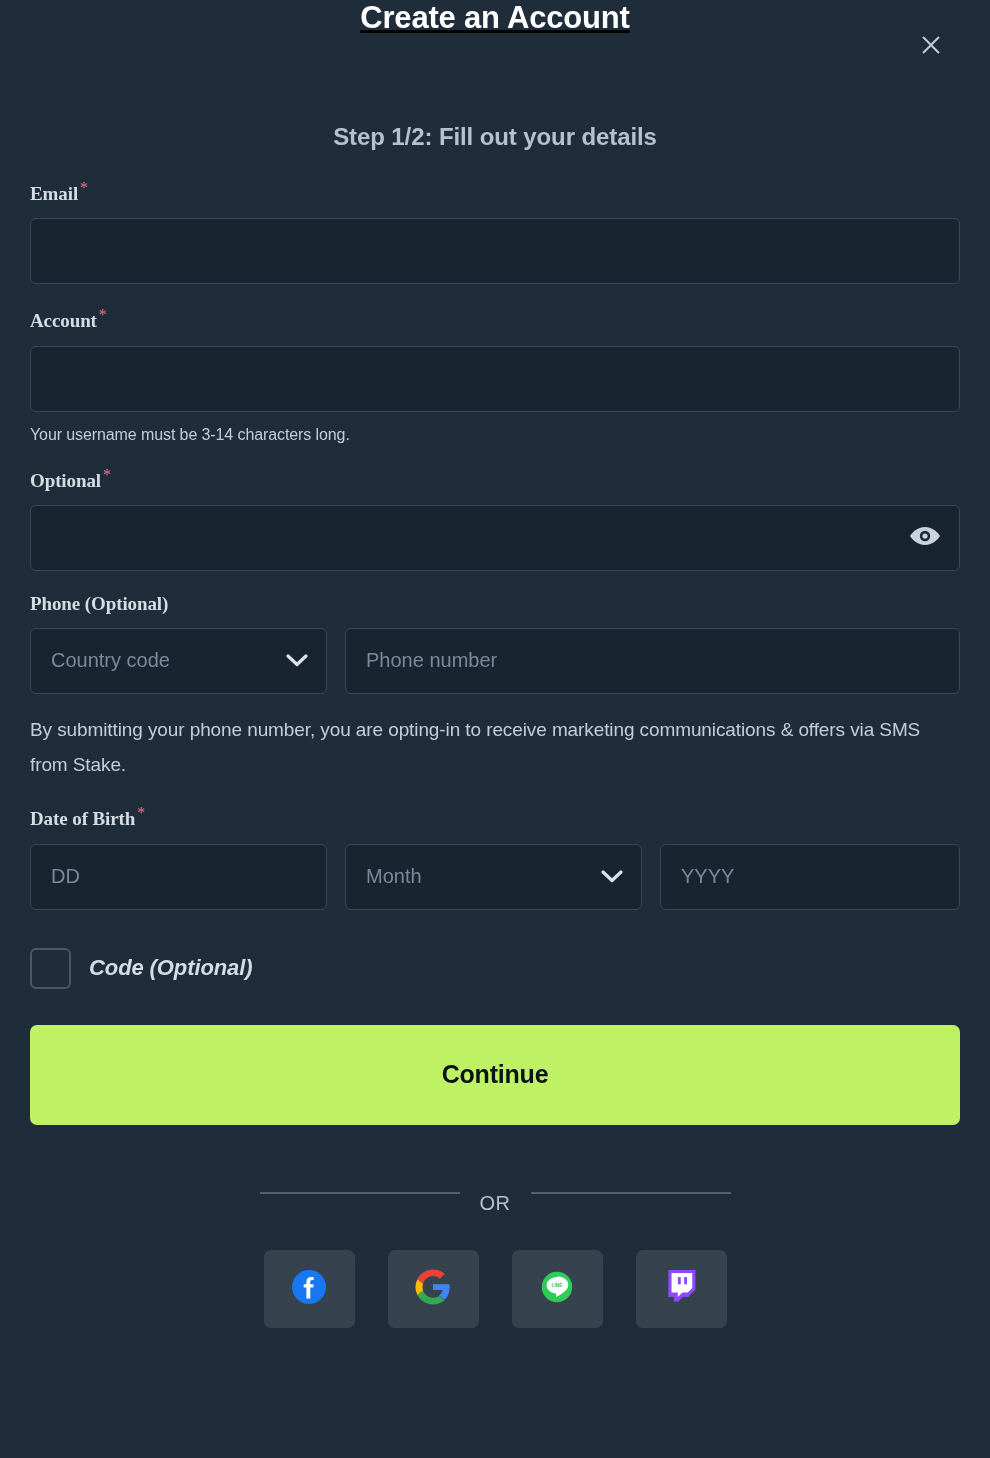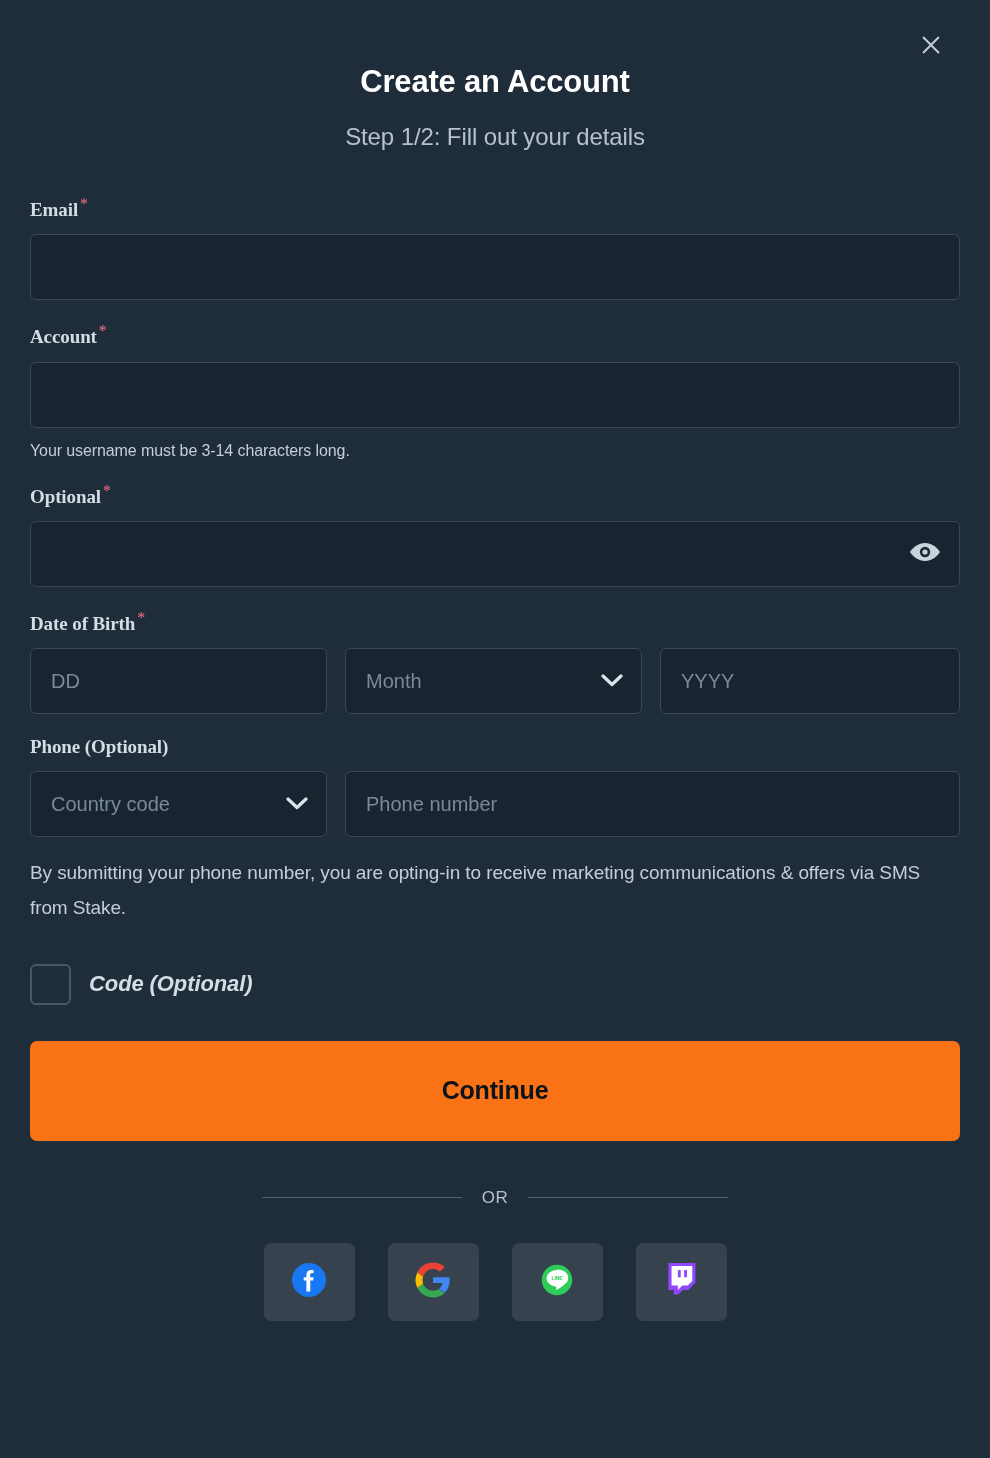--- a/index.html
+++ b/index.html
@@ -18,22 +18,23 @@
     height: 1458px;
     background: #1f2c3a;
     padding: 0 30px;
   }
 
   
   .modal-header {
     position: relative;
     height: 100px;
     display: flex;
-    align-items: flex-end;
-    justify-content: center;
+    align-items: flex-start;
+    justify-content: center;
+    text-decoration: underline;
   }
   .modal-title {
     font-size: 31px;
     font-weight: bold;
     color: #ffffff;
     letter-spacing: -0.2px;
   }
   .close-btn {
     position: absolute;
     top: 28px;
@@ -45,24 +46,24 @@
     justify-content: center;
     cursor: pointer;
     background: none;
     border: none;
   }
   .close-btn svg { display: block; }
 
   .step-text {
     text-align: center;
     font-size: 24px;
-    font-weight: normal;
+    font-weight: bold;
     color: #b5c2cd;
     margin-top: 23px;
-    margin-bottom: 44px;
+    margin-bottom: 28px;
     letter-spacing: -0.1px;
   }
 
   
   .field { margin-bottom: 22px; }
 
   .field-label {
     display: block;
     font-size: 19px;
     font-weight: bold;
@@ -180,21 +181,21 @@
     font-size: 22px;
     font-weight: bold;
     color: #d5dde4;
     letter-spacing: -0.1px;
   }
 
   
   .continue-btn {
     width: 100%;
     height: 100px;
-    background: #f97316;
+    background: #bef264;
     border: none;
     border-radius: 7px;
     color: #0b1218;
     font-size: 25px;
     font-weight: bold;
     font-family: "Liberation Sans", sans-serif;
     cursor: pointer;
     letter-spacing: -0.2px;
   }
 
@@ -205,23 +206,24 @@
     justify-content: center;
     gap: 20px;
     margin-top: 47px;
   }
   .or-line {
     width: 200px;
     height: 1.5px;
     background: #51606d;
   }
   .or-text {
-    font-size: 17px;
+    font-size: 20px;
     color: #b5c2cd;
     letter-spacing: 0.5px;
+    margin-top: 20px;
   }
 
   
   .socials {
     display: flex;
     justify-content: center;
     gap: 33px;
     margin-top: 35px;
   }
   .social-btn {
@@ -287,56 +289,56 @@
             <circle cx="16" cy="12" r="2.6" fill="#c8d3de"></circle>
           </svg>
         </span>
       </button>
     </div>
   </div>
 
   
   <div class="field">
     <label class="field-label">
+      <span>Phone (Optional)</span>
+    </label>
+    <div class="row">
+      <div class="select-box phone-cc">
+        <span>Country code</span>
+        <span class="chev">
+          <svg width="22" height="14" viewBox="0 0 22 14">
+            <path d="M2 2.5 11 11 20 2.5" stroke="#dbe3ea" stroke-width="3.2" fill="none" stroke-linecap="round" stroke-linejoin="round"></path>
+          </svg>
+        </span>
+      </div>
+      <input class="input-box phone-num" type="tel" value="" placeholder="Phone number" style="">
+    </div>
+    <div class="disclaimer">By submitting your phone number, you are opting-in to receive marketing communications &amp; offers via SMS from Stake.</div>
+  </div>
+
+  
+  <div class="field">
+    <label class="field-label">
       <span>Date of Birth</span><span class="req">*</span>
     </label>
     <div class="row">
       <input class="input-box dob-dd" type="text" value="" placeholder="DD" style="">
       <div class="select-box dob-mon">
         <span>Month</span>
         <span class="chev">
           <svg width="22" height="14" viewBox="0 0 22 14">
             <path d="M2 2.5 11 11 20 2.5" stroke="#dbe3ea" stroke-width="3.2" fill="none" stroke-linecap="round" stroke-linejoin="round"></path>
           </svg>
         </span>
       </div>
       <input class="input-box dob-yyyy" type="text" value="" placeholder="YYYY" style="">
     </div>
   </div>
 
   
-  <div class="field">
-    <label class="field-label">
-      <span>Phone (Optional)</span>
-    </label>
-    <div class="row">
-      <div class="select-box phone-cc">
-        <span>Country code</span>
-        <span class="chev">
-          <svg width="22" height="14" viewBox="0 0 22 14">
-            <path d="M2 2.5 11 11 20 2.5" stroke="#dbe3ea" stroke-width="3.2" fill="none" stroke-linecap="round" stroke-linejoin="round"></path>
-          </svg>
-        </span>
-      </div>
-      <input class="input-box phone-num" type="tel" value="" placeholder="Phone number" style="">
-    </div>
-    <div class="disclaimer">By submitting your phone number, you are opting-in to receive marketing communications &amp; offers via SMS from Stake.</div>
-  </div>
-
-  
   <div class="code-row">
     <div class="checkbox"></div>
     <span class="code-label">Code (Optional)</span>
   </div>
 
   
   <button class="continue-btn">Continue</button>
 
   
   <div class="or-row">

